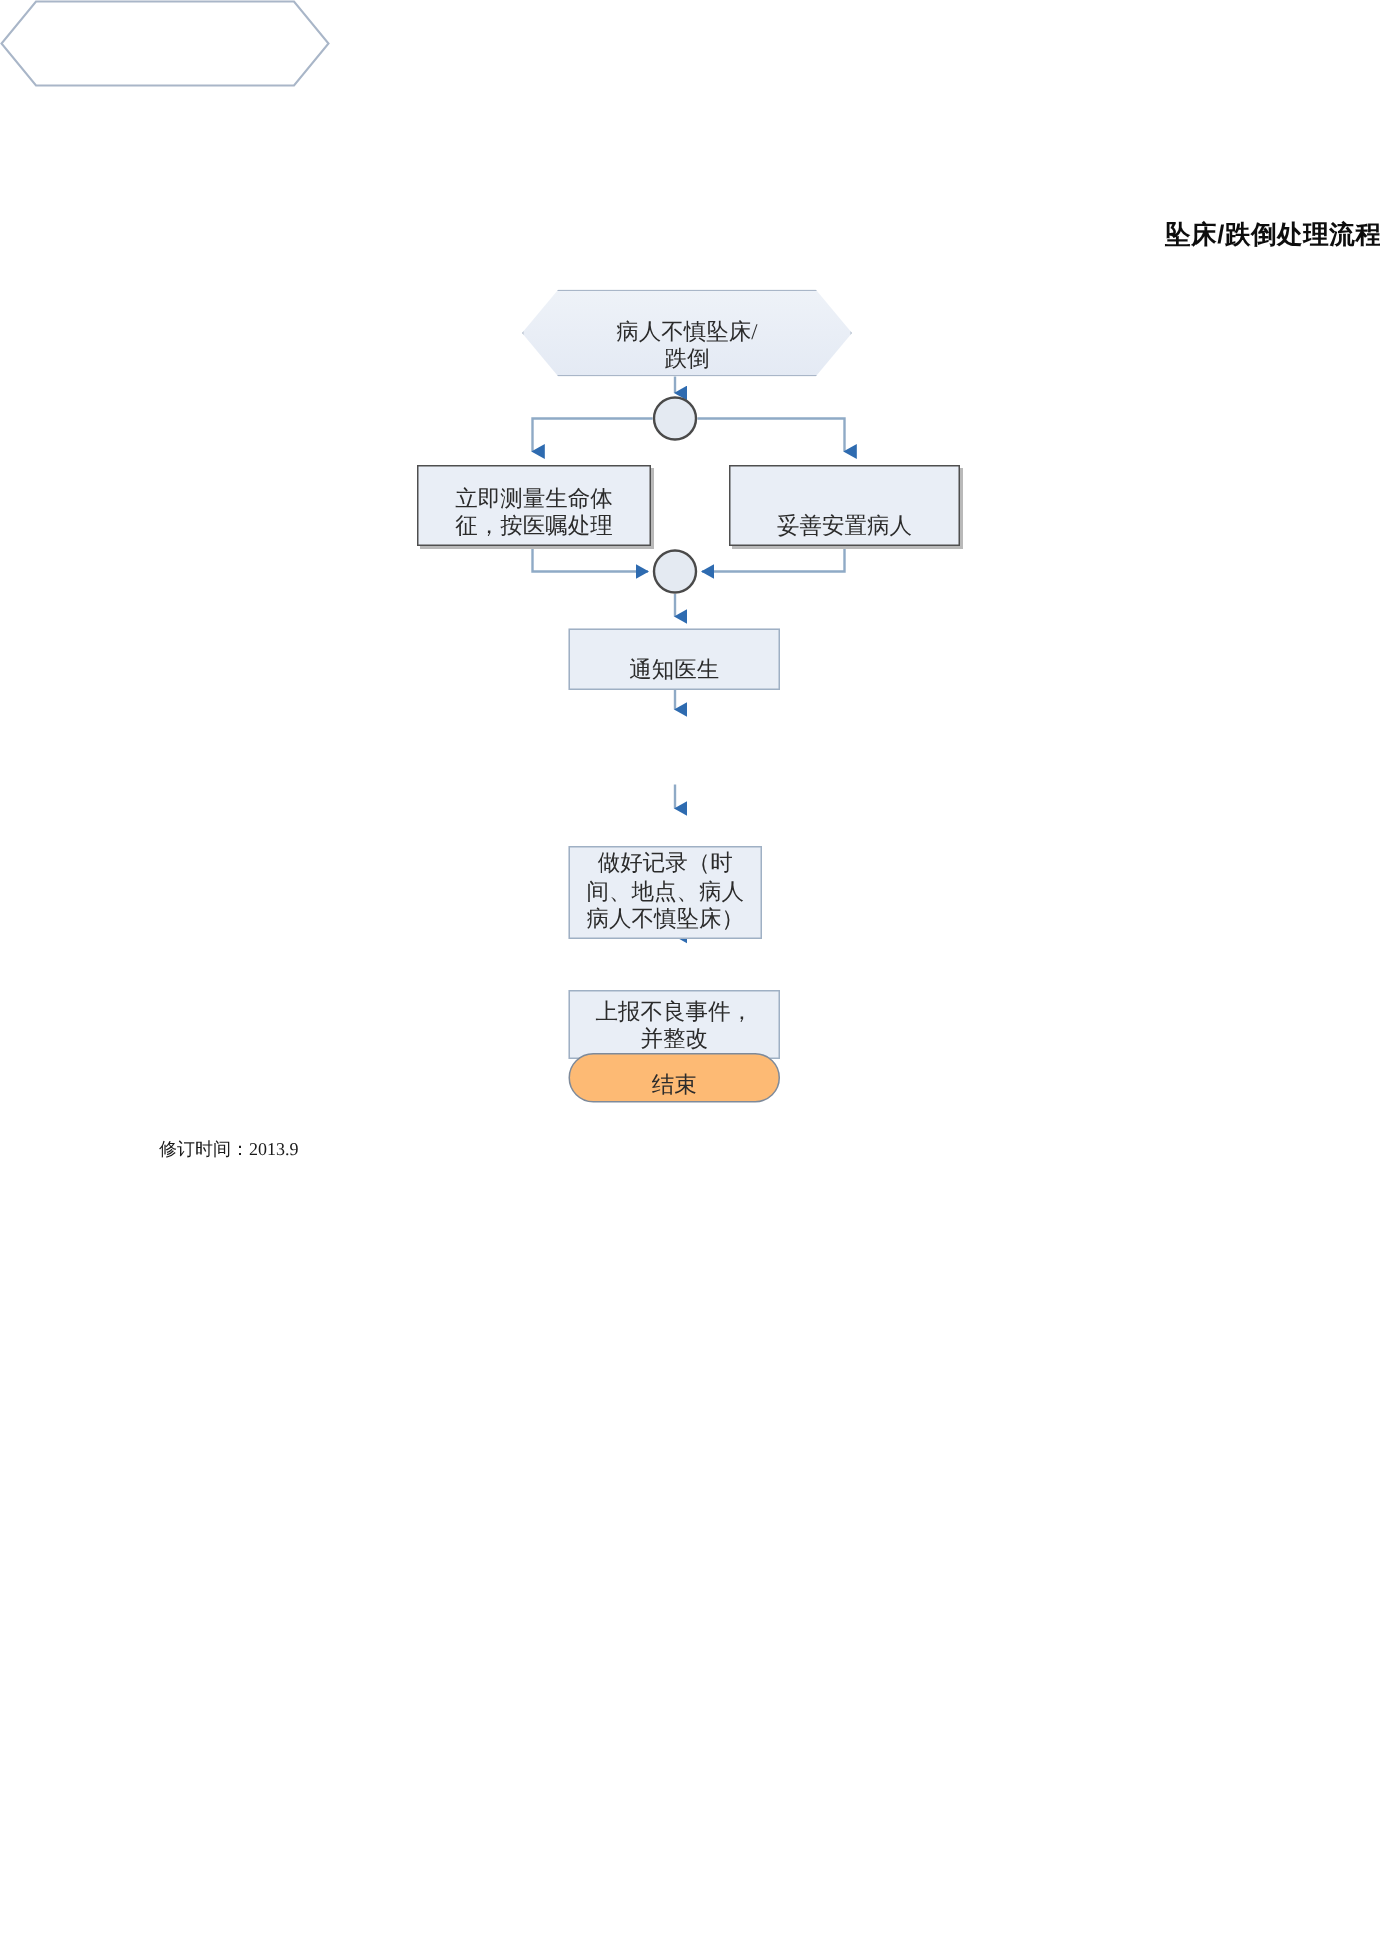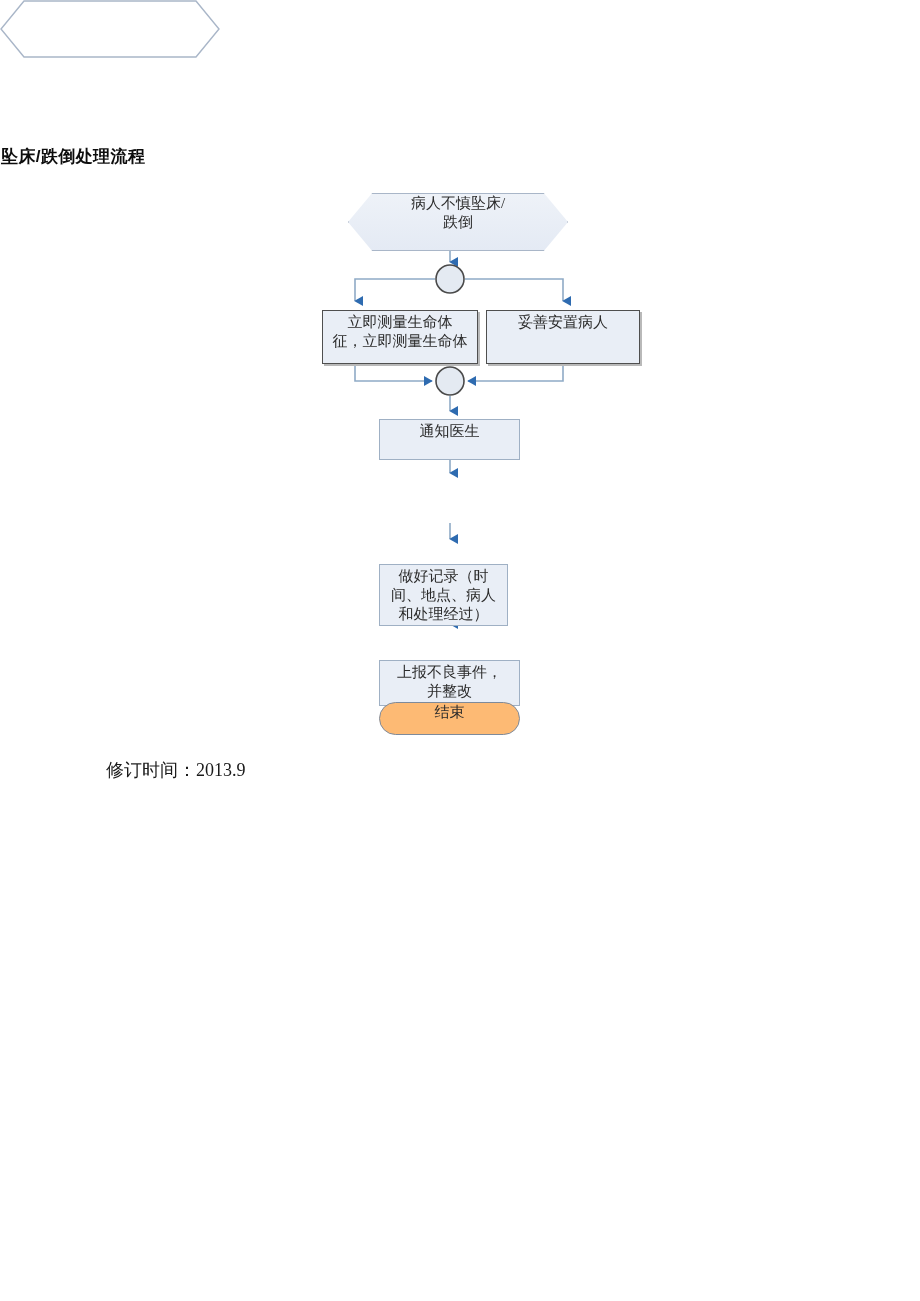--- a/index.html
+++ b/index.html
@@ -23,21 +23,21 @@
     height: 1301px;
     background: #ffffff;
   }
 
   
   .doc-title {
     position: absolute;
     left: 0;
     top: 145px;
     width: 920px;
-    text-align: left;
+    text-align: right;
     font-family: "Liberation Sans", "DejaVu Sans", sans-serif;
     font-size: 17px;
     font-weight: 600;
     letter-spacing: 0.4px;
     color: #0d0d0d;
     white-space: nowrap;
   }
   
   .doc-title span { display: inline-block; transform: translateX(1px); }
 
@@ -49,21 +49,21 @@
     width: 920px;
     height: 780px;
   }
   .flow svg { position: absolute; left: 0; top: 0; }
 
   
   .node {
     position: absolute;
     box-sizing: border-box;
     display: flex;
-    align-items: flex-start;
+    align-items: flex-end;
     justify-content: center;
     text-align: center;
     background: #e9eef6;
     color: #2b2b2b;
     font-family: "Liberation Serif", "DejaVu Serif", serif;
     line-height: 1.25;
   }
 
   
   .node-hex {
@@ -91,21 +91,21 @@
     padding: 2px 6px;
   }
   .node-box.strong {
     border: 1px solid #4f4f4f;
     box-shadow: 2px 2px 0 0 #b9b9b9;
   }
   .node-box.light {
     border: 1px solid #9fb0c4;
   }
 
-  .box-vitals   { left: 278px; top: 310px; width: 156px; height: 54px; margin-left: 44px; }
+  .box-vitals   { left: 278px; top: 310px; width: 156px; height: 54px; }
   .box-place    { left: 486px; top: 310px; width: 154px; height: 54px; }
   .box-notify   { left: 379px; top: 419px; width: 141px; height: 41px; }
   .box-orders   { left: 379px; top: 481px; width: 141px; height: 42px; font-weight: 700; }
   .box-record   { left: 379px; top: 564px; width: 129px; height: 62px; }
   .box-report   { left: 379px; top: 632px; width: 141px; height: 46px; margin-top: 28px; }
 
   
   .node-term {
     left: 379px;
     top: 702px;
@@ -127,21 +127,21 @@
   }
   .conn-split { left: 435px; top: 264px; }
   .conn-merge { left: 435px; top: 366px; }
 
   
   .footer-note {
     position: absolute;
     left: 106px;
     top: 758px;
     font-family: "Liberation Serif", "DejaVu Serif", serif;
-    font-size: 18px;
+    font-size: 12px;
     color: #1a1a1a;
     white-space: nowrap;
   }
 </style>
 </head>
 <body>
 
 <div id="page">
 
   <div class="doc-title">
@@ -196,38 +196,38 @@
         <div>跌倒</div>
       </div>
     </div>
     <svg class="hex-outline" viewBox="0 0 220 58" preserveAspectRatio="none" aria-hidden="true">
       <polygon points="24,1 196,1 219,29 196,57 24,57 1,29" fill="none" stroke="#a9b6c8" stroke-width="1.4"></polygon>
     </svg>
 
     <div class="node node-box strong box-vitals">
       <div>
         <div>立即测量生命体</div>
-        <div>征，立即测量生命体</div>
+        <div>征，按医嘱处理</div>
       </div>
     </div>
 
     <div class="node node-box strong box-place">
       <div>妥善安置病人</div>
     </div>
 
     <div class="node node-box light box-notify">
       <div>通知医生</div>
     </div>
 
 
     <div class="node node-box light box-record">
       <div>
         <div>做好记录（时</div>
         <div>间、地点、病人</div>
-        <div>和处理经过）</div>
+        <div>病人不慎坠床）</div>
       </div>
     </div>
 
     <div class="node node-box light box-report">
       <div>
         <div>上报不良事件，</div>
         <div>并整改</div>
       </div>
     </div>
 

